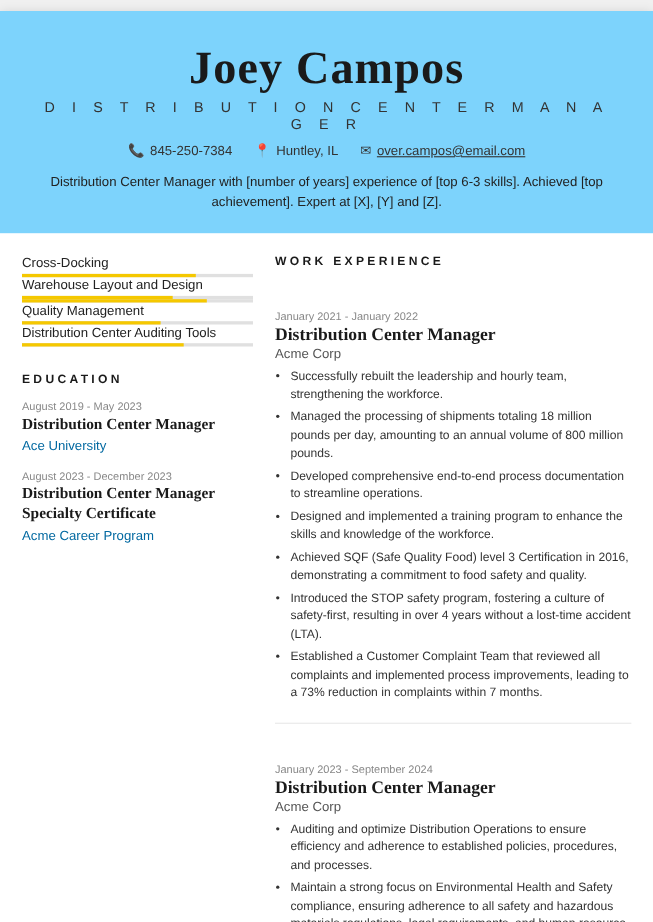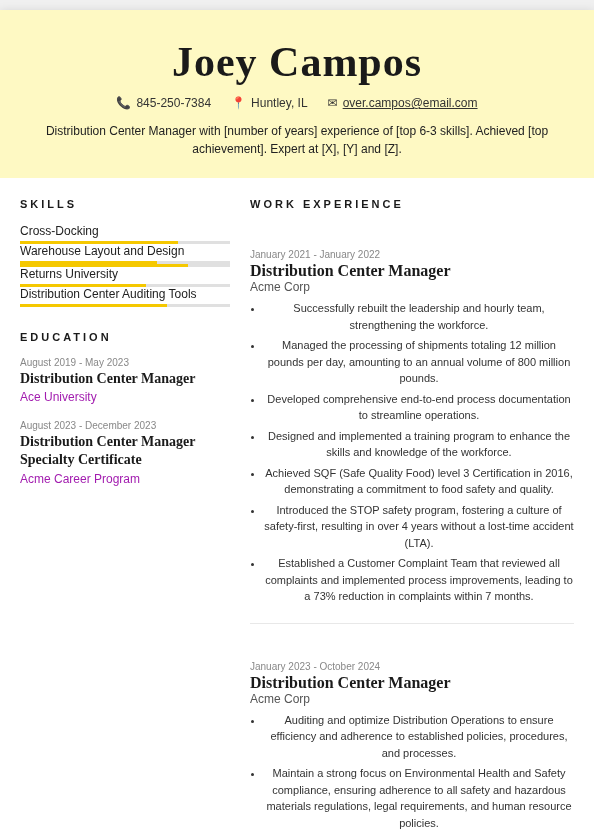--- a/index.html
+++ b/index.html
@@ -12,21 +12,21 @@
       min-height: 100vh;
       padding: 10px 0;
     }
     .resume {
       width: 594px;
       background: #fff;
       box-shadow: 0 2px 10px rgba(0,0,0,0.15);
     }
     
     .header {
-      background: #fef9c3;
+      background: #7dd3fc;
       padding: 28px 30px 20px;
       text-align: center;
     }
     .header-name {
       font-size: 42px;
       font-weight: bold;
       font-family: 'Georgia', serif;
       color: #1a1a1a;
       letter-spacing: 1px;
     }
@@ -120,21 +120,21 @@
     }
     .edu-degree {
       font-size: 14px;
       font-weight: bold;
       font-family: 'Georgia', serif;
       color: #1a1a1a;
       line-height: 1.3;
     }
     .edu-school {
       font-size: 12px;
-      color: #a21caf;
+      color: #0369a1;
       font-family: Arial, sans-serif;
       margin-top: 2px;
     }
     .work-item { margin-bottom: 18px; margin-top: 37px; }
     .work-date {
       font-size: 10px;
       color: #888;
       font-family: Arial, sans-serif;
       margin-bottom: 2px;
     }
@@ -153,36 +153,36 @@
     .work-bullets {
       list-style: disc;
       padding-left: 14px;
     }
     .work-bullets li {
       font-size: 11px;
       color: #333;
       font-family: Arial, sans-serif;
       line-height: 1.5;
       margin-bottom: 4px;
-      text-align: center;
     }
     .divider-line {
       width: 100%;
       height: 1px;
       background: #e8e8e8;
       margin: 18px 0;
     }
   </style>
 </head>
 <body>
 
 <div class="resume">
 
   <div class="header">
     <div class="header-name">Joey Campos</div>
+    <div class="header-title">D i s t r i b u t i o n   C e n t e r   M a n a g e r</div>
     <div class="header-contact">
       <span>
         <span>📞</span>
         <span>845-250-7384</span>
       </span>
       <span>
         <span>📍</span>
         <span>Huntley, IL</span>
       </span>
       <span>
@@ -191,41 +191,40 @@
       </span>
     </div>
     <div class="header-summary">Distribution Center Manager with [number of years] experience of [top 6-3 skills]. Achieved [top achievement]. Expert at [X], [Y] and [Z].</div>
   </div>
 
   <div class="body">
 
     <div class="left-col">
 
       <div class="skills-section">
-        <div class="section-title">SKILLS</div>
         <div id="skills-list">
             <div class="skill-item">
     <div class="skill-name">Cross-Docking</div>
     <div class="skill-bar-bg">
       <div class="skill-bar-fill" style="width:75%"></div>
     </div>
   </div>
             <div class="skill-item">
     <div class="skill-name">Warehouse Layout and Design</div>
     <div class="skill-bar-bg">
       <div class="skill-bar-fill" style="width:65%"></div>
     </div>
   </div>
             <div class="skill-item">
     <div class="skill-bar-bg">
       <div class="skill-bar-fill" style="width:80%"></div>
     </div>
   </div>
             <div class="skill-item">
-    <div class="skill-name">Returns University</div>
+    <div class="skill-name">Quality Management</div>
     <div class="skill-bar-bg">
       <div class="skill-bar-fill" style="width:60%"></div>
     </div>
   </div>
             <div class="skill-item">
     <div class="skill-name">Distribution Center Auditing Tools</div>
     <div class="skill-bar-bg">
       <div class="skill-bar-fill" style="width:70%"></div>
     </div>
   </div>
@@ -252,31 +251,31 @@
 
     <div class="right-col">
       <div class="section-title">WORK EXPERIENCE</div>
       <div id="work-list">
           <div class="work-item">
     <div class="work-date">January 2021 - January 2022</div>
     <div class="work-title">Distribution Center Manager</div>
     <div class="work-company">Acme Corp</div>
     <ul class="work-bullets">
               <li>Successfully rebuilt the leadership and hourly team, strengthening the workforce.</li>
-              <li>Managed the processing of shipments totaling 12 million pounds per day, amounting to an annual volume of 800 million pounds.</li>
+              <li>Managed the processing of shipments totaling 18 million pounds per day, amounting to an annual volume of 800 million pounds.</li>
               <li>Developed comprehensive end-to-end process documentation to streamline operations.</li>
               <li>Designed and implemented a training program to enhance the skills and knowledge of the workforce.</li>
               <li>Achieved SQF (Safe Quality Food) level 3 Certification in 2016, demonstrating a commitment to food safety and quality.</li>
               <li>Introduced the STOP safety program, fostering a culture of safety-first, resulting in over 4 years without a lost-time accident (LTA).</li>
               <li>Established a Customer Complaint Team that reviewed all complaints and implemented process improvements, leading to a 73% reduction in complaints within 7 months.</li>
             </ul>
   </div>
           <div class="divider-line"></div>
           <div class="work-item">
-    <div class="work-date">January 2023 - October 2024</div>
+    <div class="work-date">January 2023 - September 2024</div>
     <div class="work-title">Distribution Center Manager</div>
     <div class="work-company">Acme Corp</div>
     <ul class="work-bullets">
               <li>Auditing and optimize Distribution Operations to ensure efficiency and adherence to established policies, procedures, and processes.</li>
               <li>Maintain a strong focus on Environmental Health and Safety compliance, ensuring adherence to all safety and hazardous materials regulations, legal requirements, and human resource policies.</li>
               <li>Take responsibility for Talent Management, including the selection, termination, performance review, and professional development of direct reports.</li>
             </ul>
   </div>
         </div>
     </div>

